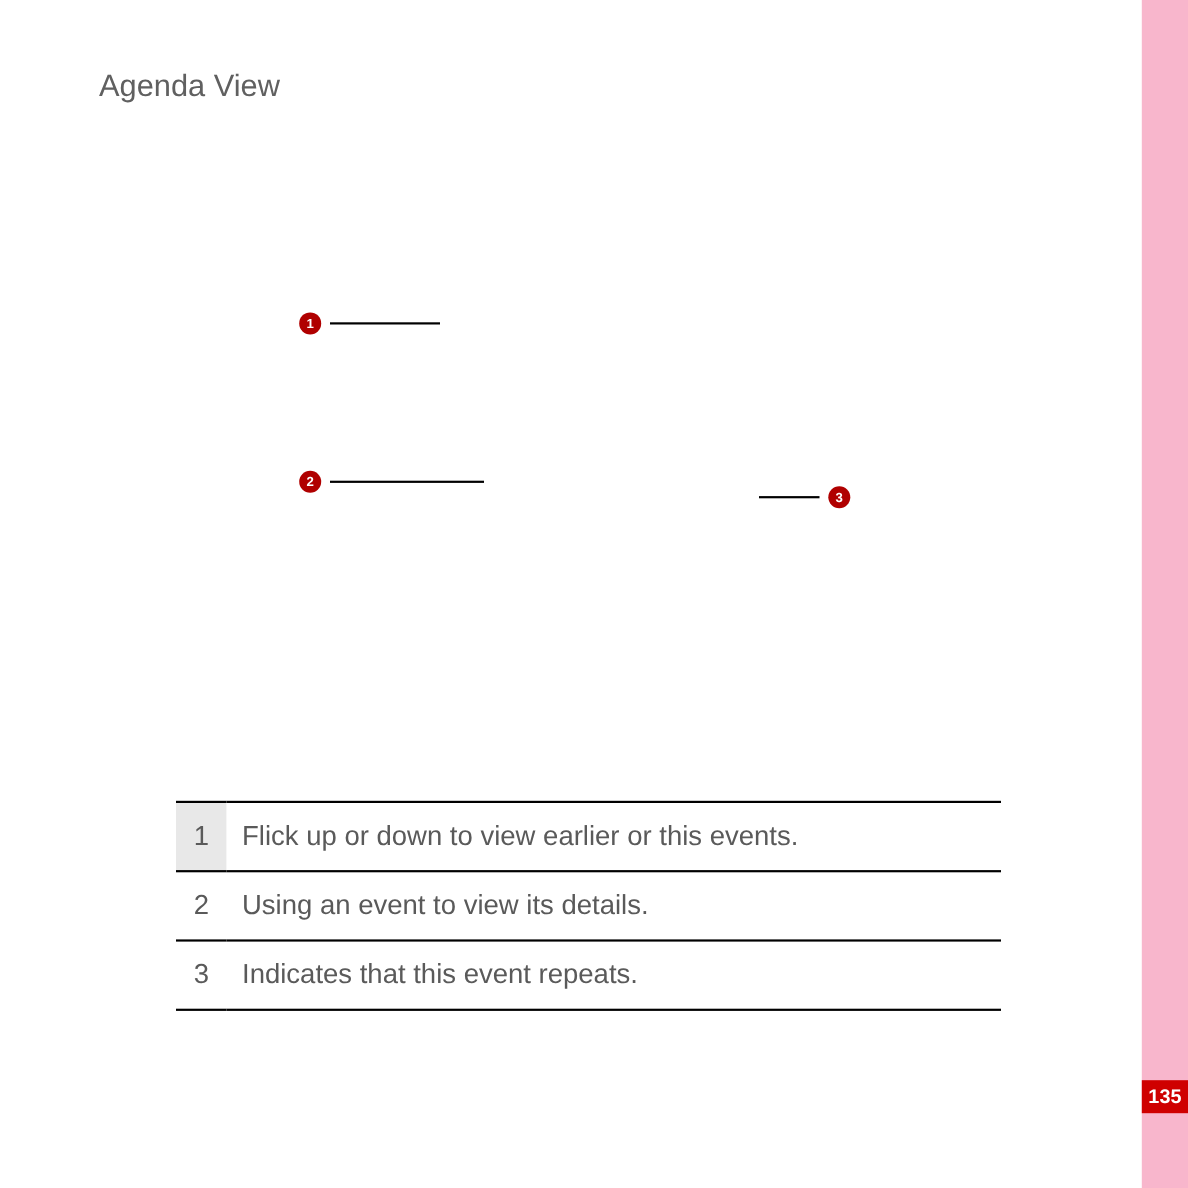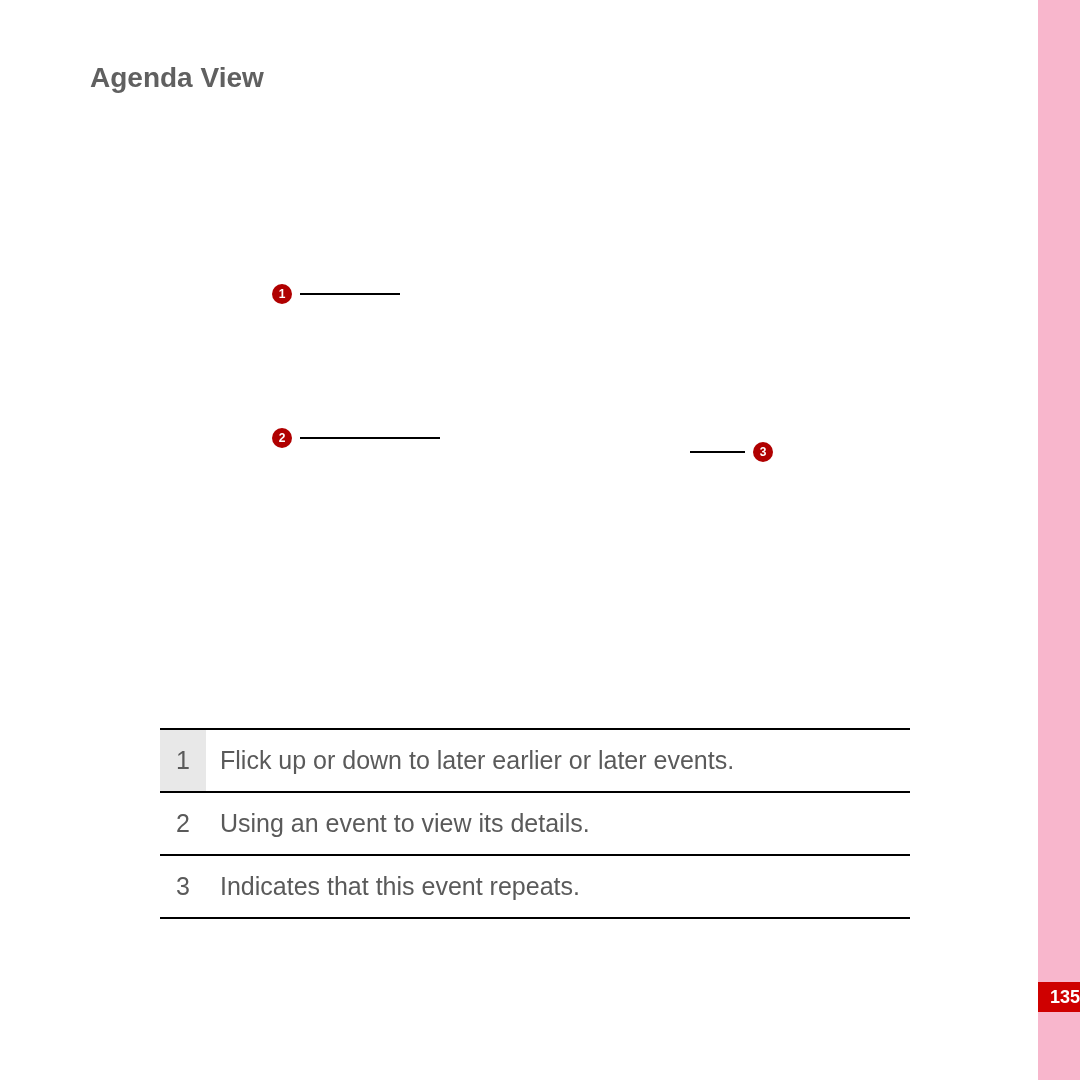--- a/index.html
+++ b/index.html
@@ -28,28 +28,28 @@
     right: 0;
     bottom: 68px;
     width: 42px;
     height: 30px;
     background: #cf0000;
     color: #ffffff;
     font-size: 18px;
     font-weight: bold;
     display: flex;
     align-items: center;
-    justify-content: flex-end;
+    justify-content: center;
   }
   .heading {
     position: absolute;
     top: 62px;
     left: 90px;
     font-size: 28px;
-    font-weight: bold;
+    font-weight: normal;
     color: #606060;
   }
   .diagram {
     position: absolute;
     top: 250px;
     left: 260px;
     width: 550px;
     height: 250px;
   }
   .callout {
@@ -139,21 +139,21 @@
     <div class="callout callout-3">
       <div class="leader"></div>
       <div class="bubble">3</div>
     </div>
   </div>
 
   <table class="legend-table">
     <tbody>
         <tr class="shade">
       <td class="num">1</td>
-      <td class="desc">Flick up or down to later earlier or later events.</td>
+      <td class="desc">Flick up or down to view earlier or this events.</td>
     </tr>
     <tr>
       <td class="num">2</td>
       <td class="desc">Using an event to view its details.</td>
     </tr>
     <tr>
       <td class="num">3</td>
       <td class="desc">Indicates that this event repeats.</td>
     </tr>
   </tbody>

